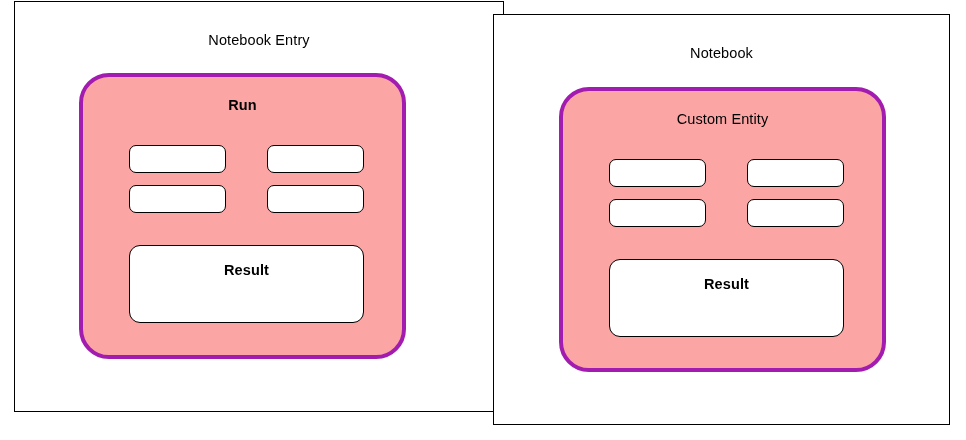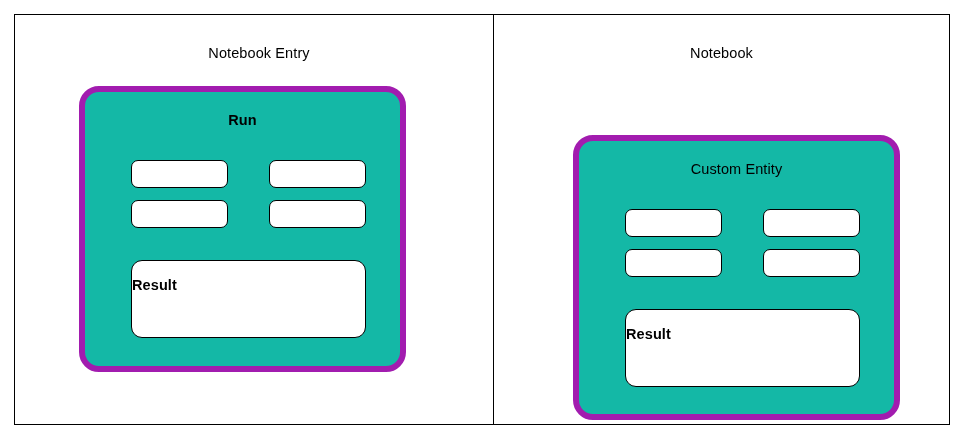--- a/index.html
+++ b/index.html
@@ -23,47 +23,47 @@
     overflow: hidden;
   }
 
   
   .panel {
     position: absolute;
     box-sizing: border-box;
     background: #ffffff;
     border: 1.6px solid #000000;
   }
-  .panel-left  { left: 14px;  top: 14px; width: 490px; height: 411px; }
+  .panel-left  { left: 14px;  top: 1px; width: 490px; height: 411px; }
   .panel-right { left: 493px; top: 14px; width: 457px; height: 411px; }
 
   
   .panel-title {
     position: absolute;
     top: 29px;
     left: 0;
     right: 0;
     text-align: center;
     font-size: 14.5px;
     font-weight: 400;
     line-height: 18px;
     letter-spacing: 0.1px;
     color: #000000;
   }
 
   
   .group {
     position: absolute;
     box-sizing: border-box;
-    background: #14b8a6;
-    border: 6px solid #a21caf;
-    border-radius: 20px;
+    background: #fca5a5;
+    border: 4px solid #a21caf;
+    border-radius: 30px;
   }
   .group-left  { left: 64px; top: 71px; width: 327px; height: 286px; }
-  .group-right { left: 79px; top: 72px; width: 327px; height: 285px; margin-top: 48px; }
+  .group-right { left: 65px; top: 72px; width: 327px; height: 285px; }
 
   .group-title {
     position: absolute;
     top: 19px;
     left: 0;
     right: 0;
     text-align: center;
     font-size: 14.5px;
     line-height: 18px;
     letter-spacing: 0.1px;
@@ -97,21 +97,21 @@
     left: 46px;
     top: 168px;
     width: 235px;
     height: 78px;
   }
   .result-label {
     position: absolute;
     top: 15px;
     left: 0;
     right: 0;
-    text-align: left;
+    text-align: center;
     font-size: 14.5px;
     font-weight: 700;
     line-height: 18px;
     letter-spacing: 0.1px;
     color: #000000;
   }
 </style>
 </head>
 <body>
 

